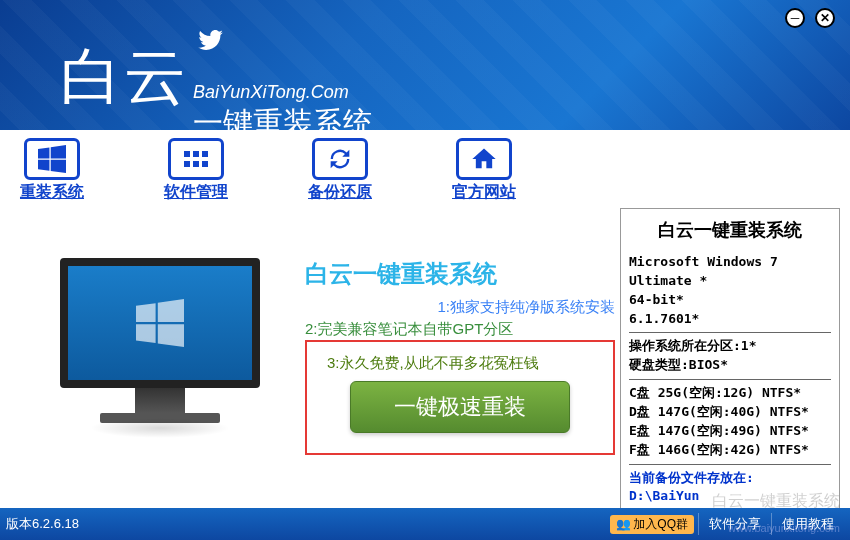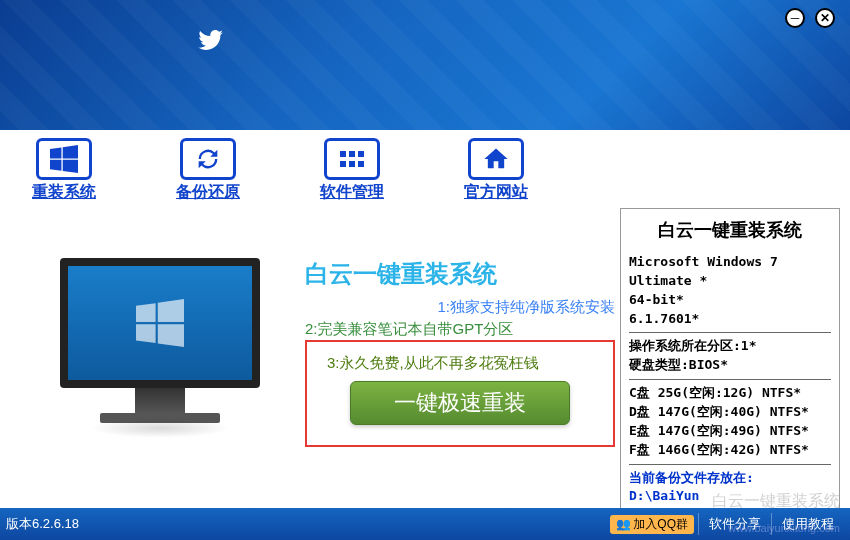--- a/index.html
+++ b/index.html
@@ -9,42 +9,42 @@
 .header::before { content: ''; position: absolute; width: 200%; height: 200%; background: repeating-linear-gradient(45deg, transparent, transparent 20px, rgba(255,255,255,0.03) 20px, rgba(255,255,255,0.03) 40px); top: -50%; }
 .logo-area { position: absolute; left: 60px; top: 35px; display: flex; align-items: baseline; gap: 5px; }
 .logo-cn { color: #fff; font-size: 62px; font-weight: 300; letter-spacing: 2px; }
 .logo-sub { display: flex; flex-direction: column; }
 .logo-url { color: #fff; font-size: 18px; font-style: italic; }
 .logo-slogan { color: #fff; font-size: 30px; font-weight: 300; }
 .bird { position: absolute; left: 195px; top: 30px; color: #fff; font-size: 24px; }
 .window-controls { position: absolute; right: 15px; top: 8px; display: flex; gap: 10px; }
 .win-btn { width: 20px; height: 20px; border: 2px solid #000; border-radius: 50%; display: flex; align-items: center; justify-content: center; background: #fff; cursor: pointer; font-weight: bold; font-size: 12px; }
 
-.nav-row { display: flex; padding: 8px 32px 5px; gap: 80px; }
+.nav-row { display: flex; padding: 8px 20px 5px; gap: 80px; }
 .nav-item { display: flex; flex-direction: column; align-items: center; cursor: pointer; }
 .nav-icon-box { width: 56px; height: 42px; border: 3px solid #1144cc; border-radius: 6px; display: flex; align-items: center; justify-content: center; color: #1144cc; }
 .nav-label { color: #1144cc; font-size: 16px; font-weight: bold; margin-top: 2px; text-decoration: underline; }
 
 .main-area { display: flex; padding: 0 10px 0 30px; }
 .left-content { flex: 1; position: relative; }
 .monitor { position: absolute; left: 30px; top: 50px; }
 .monitor-screen { width: 200px; height: 130px; background: linear-gradient(180deg, #1a7dc9, #0d5a9e); border: 8px solid #222; border-radius: 4px; display: flex; align-items: center; justify-content: center; }
 .win-logo { color: rgba(255,255,255,0.7); font-size: 42px; }
 .monitor-stand { width: 50px; height: 25px; background: linear-gradient(180deg, #333, #555); margin: 0 auto; }
 .monitor-base { width: 120px; height: 10px; background: #555; margin: 0 auto; border-radius: 2px; position: relative; }
 .monitor-base::after { content: ''; position: absolute; width: 140px; height: 20px; background: radial-gradient(ellipse, rgba(0,0,0,0.15), transparent 70%); left: -10px; top: 5px; }
 
 .promo-box { position: absolute; left: 275px; top: 50px; width: 310px; }
 .promo-title { color: #2cb4e8; font-size: 24px; font-weight: bold; margin-bottom: 8px; }
 .promo-line { font-size: 15px; margin-bottom: 3px; }
 .l1 { color: #3b82f6; text-align: right; }
 .l2 { color: #388e3c; }
 .l3 { color: #4d7c0f; }
 .action-box { border: 2px solid #e53935; padding: 12px 20px 20px; margin-top: -2px; }
-.big-btn { width: 220px; height: 44px; background: linear-gradient(180deg, #7cb342, #558b2f); border: 1px solid #4a7a28; border-radius: 6px; color: #fff; font-size: 22px; display: flex; align-items: center; justify-content: center; cursor: pointer; margin: 8px auto 0; box-shadow: 0 2px 4px rgba(0,0,0,0.2); }
+.big-btn { width: 220px; height: 52px; background: linear-gradient(180deg, #7cb342, #558b2f); border: 1px solid #4a7a28; border-radius: 6px; color: #fff; font-size: 22px; display: flex; align-items: center; justify-content: center; cursor: pointer; margin: 8px auto 0; box-shadow: 0 2px 4px rgba(0,0,0,0.2); }
 
 .right-panel { width: 220px; border: 1px solid #999; padding: 8px 8px; font-family: "SimSun", monospace; font-size: 13px; line-height: 1.45; overflow: hidden; height: 360px; }
 .panel-title { font-size: 18px; font-weight: bold; text-align: center; margin-bottom: 10px; font-family: "Microsoft YaHei"; }
 .panel-text { white-space: pre-line; font-weight: bold; }
 .hr { border: none; border-top: 1px solid #666; margin: 4px 0; }
 .blue-txt { color: #0033cc; }
 
 .footer { position: absolute; bottom: 0; left: 0; right: 0; height: 24px; background: linear-gradient(180deg, #1565c0, #0d47a1); display: flex; align-items: center; color: #fff; font-size: 13px; padding: 16px 6px; }
 .version { flex: 0 0 auto; }
 .footer-spacer { flex: 1; }
@@ -57,55 +57,62 @@
 </style>
 </head>
 <body>
 
 <div class="header">
   <div class="bird">
     <svg width="28" height="22" viewBox="0 0 28 22">
         <path fill="#fff" d="M28 2.5c-1 .5-2 .8-3 .9 1-.7 1.8-1.7 2.2-3-1 .6-2 1-3.2 1.3C23 .6 21.7 0 20.3 0c-2.7 0-5 2.2-5 5 0 .4 0 .8.1 1.1C11.3 5.9 7.6 3.9 5.1.9c-.4.7-.7 1.6-.7 2.5 0 1.7.9 3.3 2.2 4.2-.8 0-1.6-.3-2.3-.6v.1c0 2.4 1.7 4.4 4 4.9-.4.1-.9.2-1.3.2-.3 0-.6 0-.9-.1.6 2 2.5 3.4 4.7 3.5-1.7 1.3-3.9 2.1-6.2 2.1-.4 0-.8 0-1.2-.1 2.2 1.4 4.9 2.3 7.7 2.3 9.3 0 14.3-7.7 14.3-14.3v-.7c1-.7 1.8-1.6 2.6-2.6z"></path>
       </svg>
   </div>
+  <div class="logo-area">
+    <span class="logo-cn">白云</span>
+    <div class="logo-sub">
+      <span class="logo-url">BaiYunXiTong.Com</span>
+      <span class="logo-slogan">一键重装系统</span>
+    </div>
+  </div>
   <div class="window-controls">
     <div class="win-btn">─</div>
     <div class="win-btn">✕</div>
   </div>
 </div>
 
 <div class="nav-row">
   <div class="nav-item">
     <div class="nav-icon-box">
       <svg width="28" height="28" viewBox="0 0 24 24">
           <path fill="#1144cc" d="M0 3.4l9.8-1.3v9.4H0zm10.9-1.5L24 0v11.5H10.9zM0 12.6h9.8v9.4L0 20.7zm10.9 0H24V24l-13.1-1.8z"></path>
         </svg>
     </div>
     <span class="nav-label">重装系统</span>
   </div>
   <div class="nav-item">
     <div class="nav-icon-box">
-      <svg width="28" height="28" viewBox="0 0 24 24">
-          <path fill="#1144cc" d="M17.65 6.35A8 8 0 004 12h2a6 6 0 0110.24-4.24L14 10h6V4l-2.35 2.35zM6.35 17.65A8 8 0 0020 12h-2a6 6 0 01-10.24 4.24L10 14H4v6l2.35-2.35z"></path>
-        </svg>
-    </div>
-    <span class="nav-label">备份还原</span>
-  </div>
-  <div class="nav-item">
-    <div class="nav-icon-box">
       <svg width="28" height="20" viewBox="0 0 28 20">
           <rect fill="#1144cc" x="2" y="2" width="6" height="6"></rect>
           <rect fill="#1144cc" x="11" y="2" width="6" height="6"></rect>
           <rect fill="#1144cc" x="20" y="2" width="6" height="6"></rect>
           <rect fill="#1144cc" x="2" y="12" width="6" height="6"></rect>
           <rect fill="#1144cc" x="11" y="12" width="6" height="6"></rect>
           <rect fill="#1144cc" x="20" y="12" width="6" height="6"></rect>
         </svg>
     </div>
     <span class="nav-label">软件管理</span>
+  </div>
+  <div class="nav-item">
+    <div class="nav-icon-box">
+      <svg width="28" height="28" viewBox="0 0 24 24">
+          <path fill="#1144cc" d="M17.65 6.35A8 8 0 004 12h2a6 6 0 0110.24-4.24L14 10h6V4l-2.35 2.35zM6.35 17.65A8 8 0 0020 12h-2a6 6 0 01-10.24 4.24L10 14H4v6l2.35-2.35z"></path>
+        </svg>
+    </div>
+    <span class="nav-label">备份还原</span>
   </div>
   <div class="nav-item">
     <div class="nav-icon-box">
       <svg width="28" height="28" viewBox="0 0 24 24">
           <path fill="#1144cc" d="M12 3l10 9h-3v8h-5v-6h-4v6H5v-8H2z"></path>
         </svg>
     </div>
     <span class="nav-label">官方网站</span>
   </div>
 </div>

